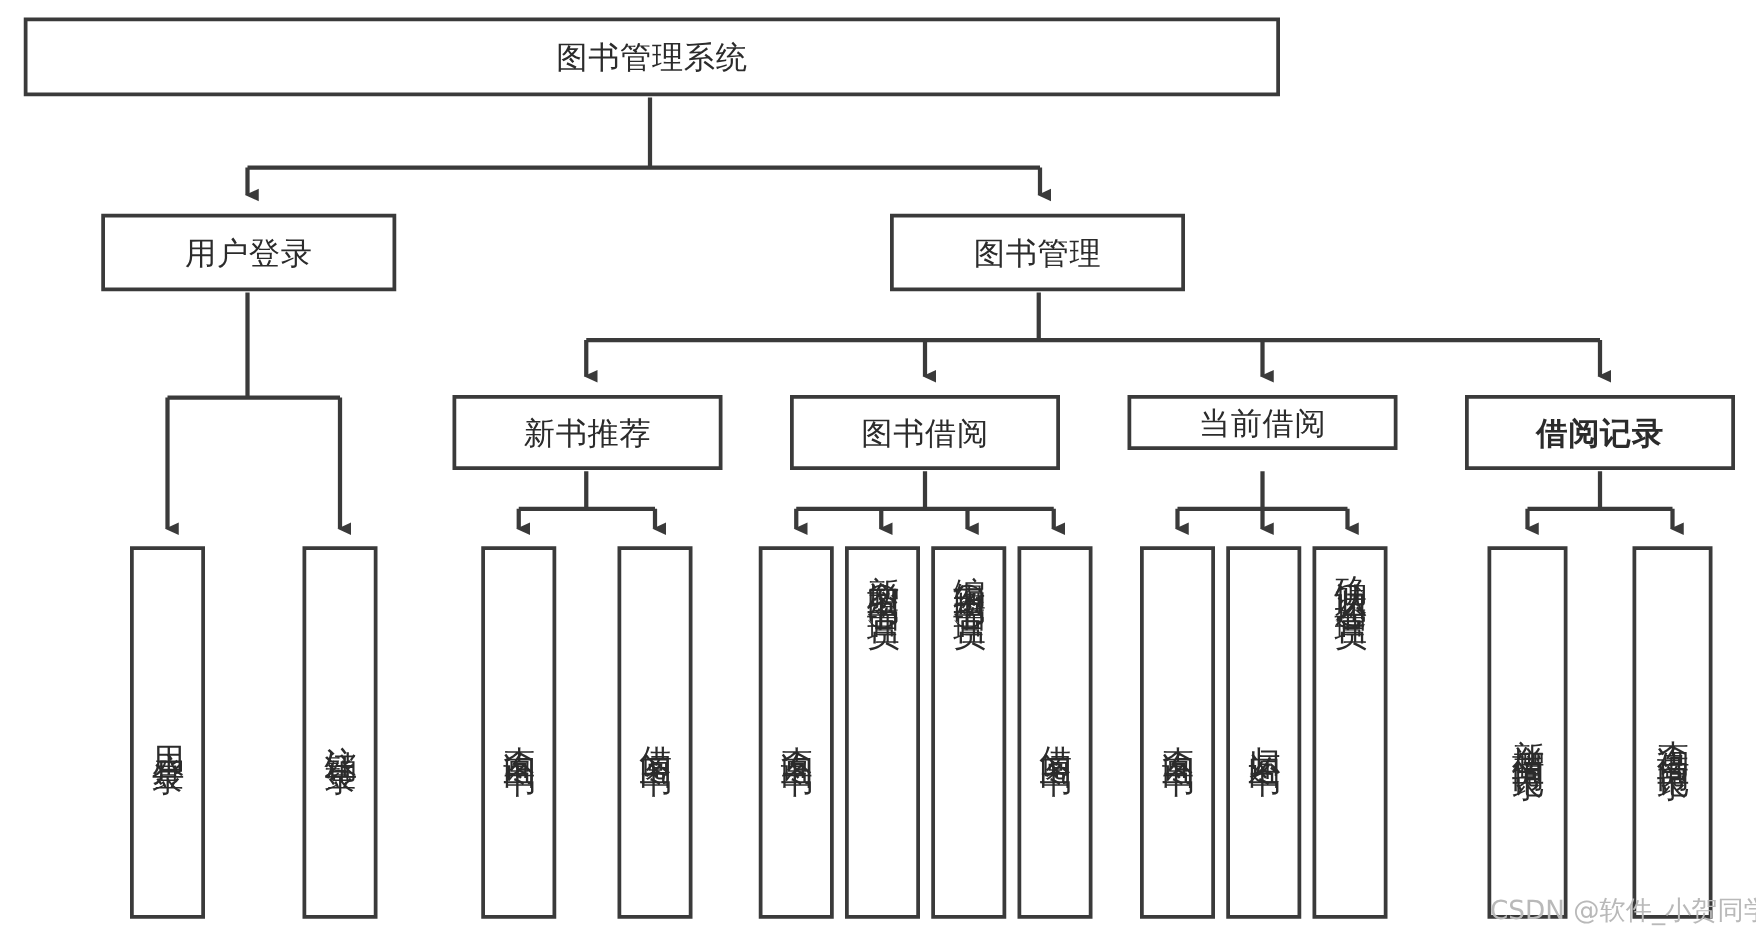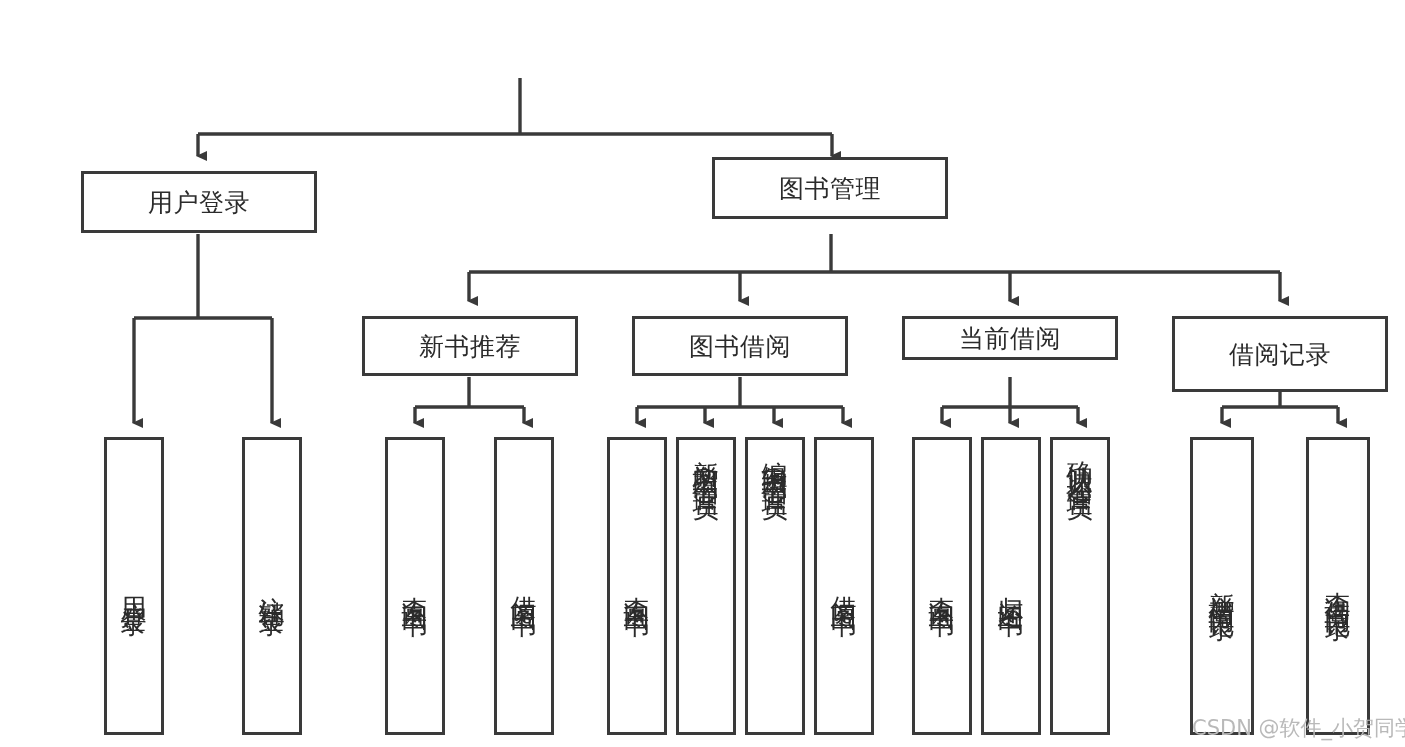--- a/index.html
+++ b/index.html
@@ -120,42 +120,45 @@
       <path d="M1010,407 L1010,423" marker-end="url(#arrow)"></path>
       <path d="M1078,407 L1078,423" marker-end="url(#arrow)"></path>
 
       <path d="M1280,377 L1280,407"></path>
       <path d="M1222,407 L1338,407"></path>
       <path d="M1222,407 L1222,423" marker-end="url(#arrow)"></path>
       <path d="M1338,407 L1338,423" marker-end="url(#arrow)"></path>
     </g>
   </svg>
 
+  <div class="node h" style="left:19px; top:14px; width:1005px; height:63px;">
+    <span class="label">图书管理系统</span>
+  </div>
 
   <div class="node h" style="left:81px; top:171px; width:236px; height:62px;">
     <span class="label">用户登录</span>
   </div>
 
-  <div class="node h" style="left:712px; top:157px; width:236px; height:62px;">
+  <div class="node h" style="left:712px; top:171px; width:236px; height:62px;">
     <span class="label">图书管理</span>
   </div>
 
   <div class="node h" style="left:632px; top:316px; width:216px; height:60px;">
     <span class="label">图书借阅</span>
   </div>
 
   <div class="node h" style="left:362px; top:316px; width:216px; height:60px;">
     <span class="label">新书推荐</span>
   </div>
 
   <div class="node h" style="left:902px; top:316px; width:216px; height:44px;">
     <span class="label">当前借阅</span>
   </div>
 
-  <div class="node h" style="left:1172px; top:316px; width:216px; height:76px;">
+  <div class="node h" style="left:1172px; top:316px; width:216px; height:60px;font-weight:bold;">
     <span class="label">借阅记录</span>
   </div>
 
   <div class="node v mid" style="left:104px; top:437px; width:60px; height:298px;">
     <span class="label">用户登录</span>
   </div>
 
   <div class="node v mid" style="left:242px; top:437px; width:60px; height:298px;">
     <span class="label">注销登录</span>
   </div>

